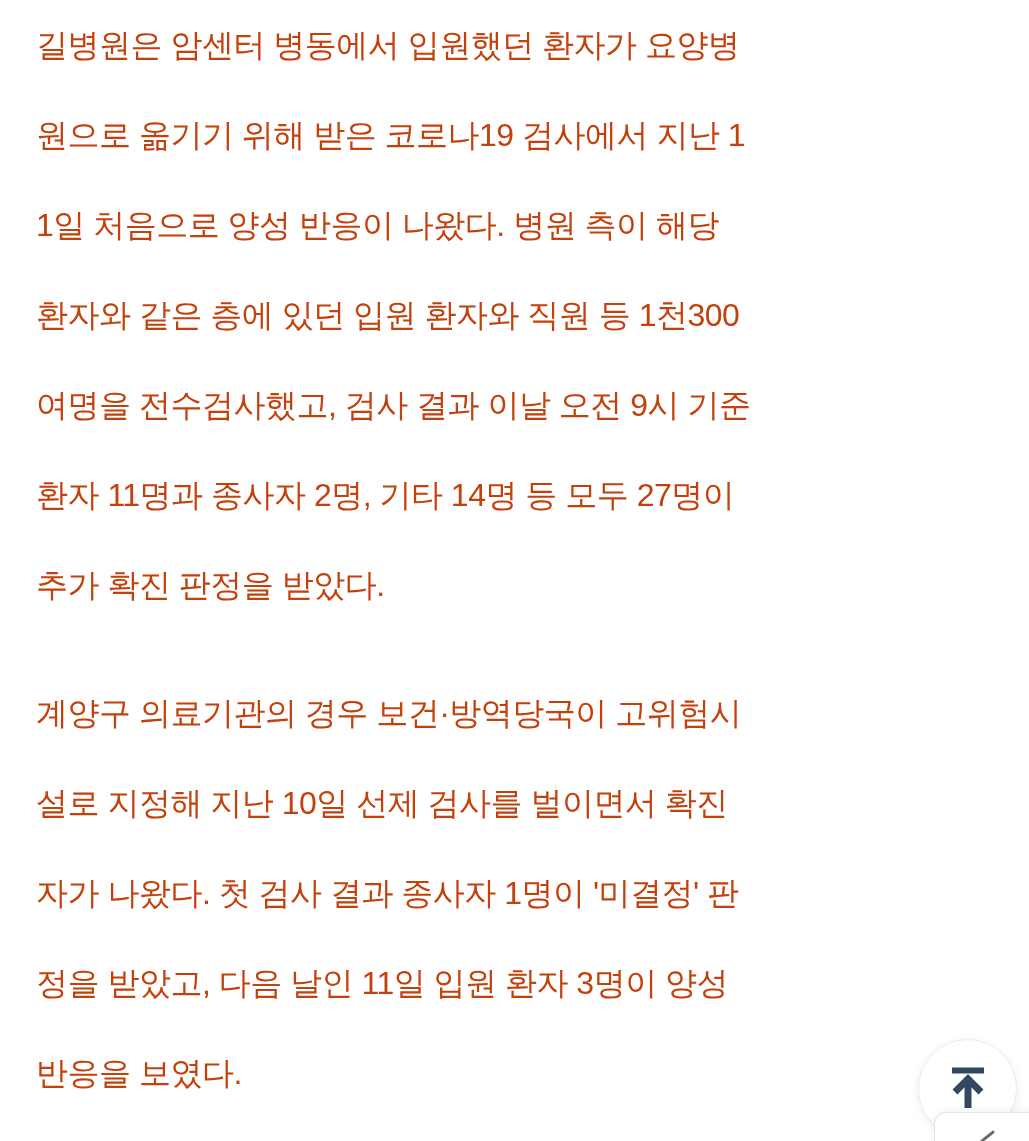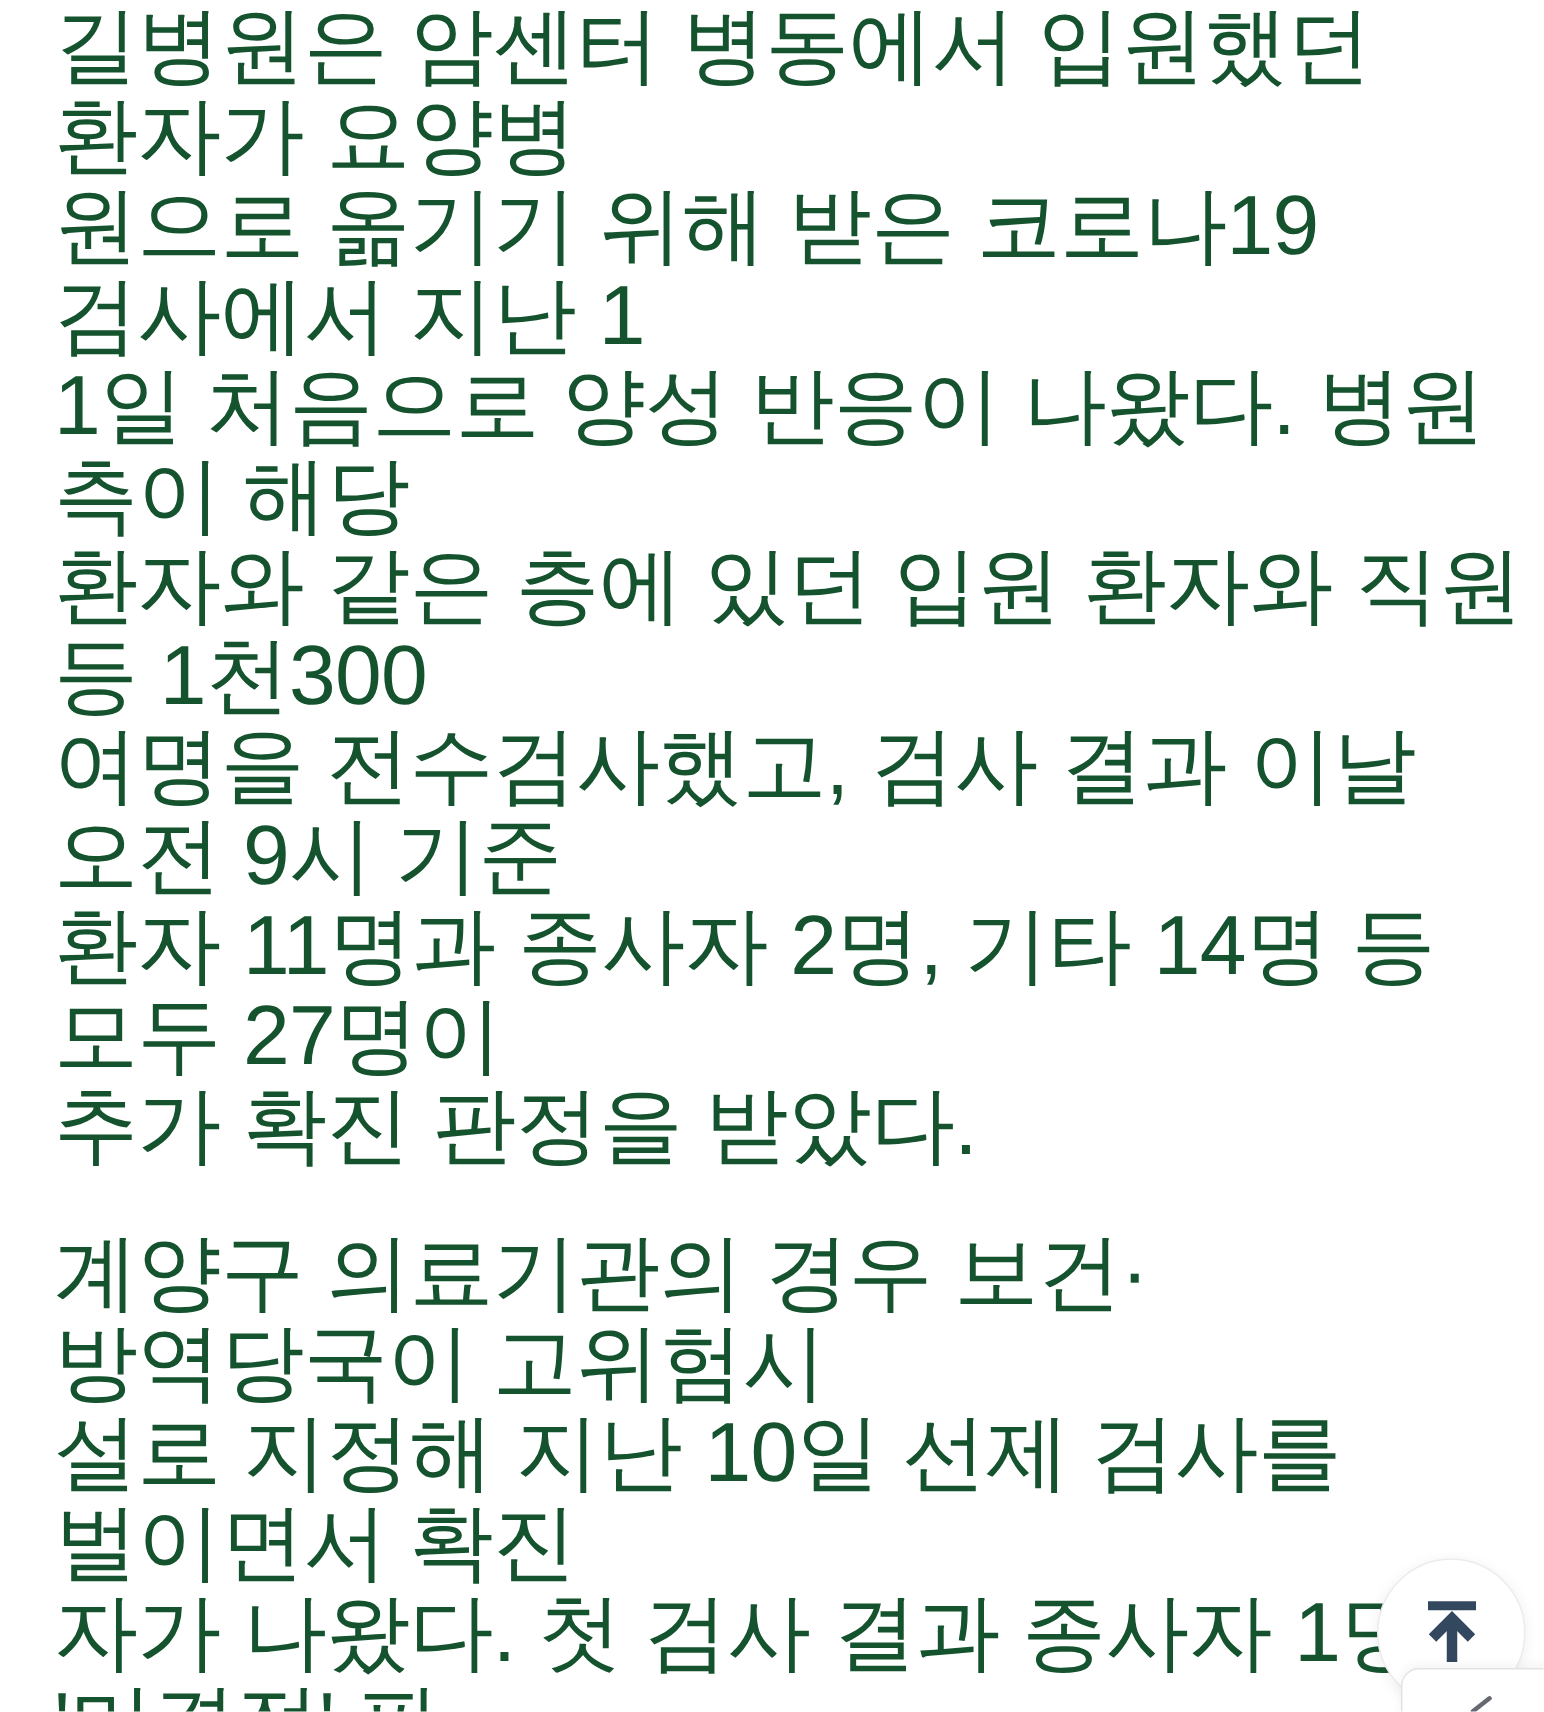--- a/index.html
+++ b/index.html
@@ -15,24 +15,24 @@
     font-family: "Liberation Sans", "DejaVu Sans", sans-serif;
   }
   .article {
     position: absolute;
     top: 0;
     left: 36px;
     width: 980px;
   }
   .para {
     margin: 0;
-    font-size: 56px;
-    line-height: 60px;
+    font-size: 32px;
+    line-height: 90px;
     letter-spacing: -0.5px;
-    color: #14532d;
+    color: #c2410c;
     white-space: pre-line;
     word-break: keep-all;
   }
   .para + .para {
     margin-top: 38px;
   }
   .scroll-top-btn {
     position: absolute;
     left: 918px;
     top: 1039px;

